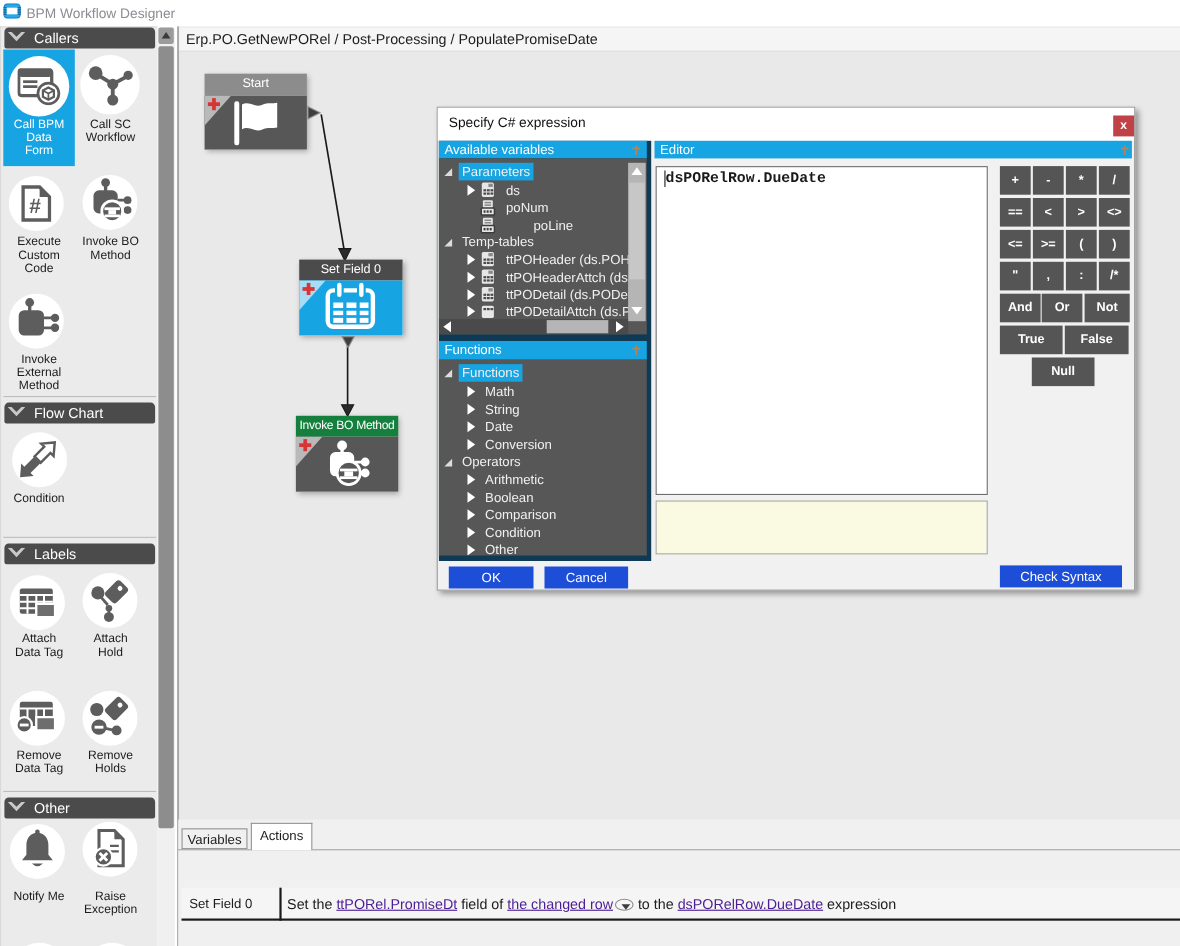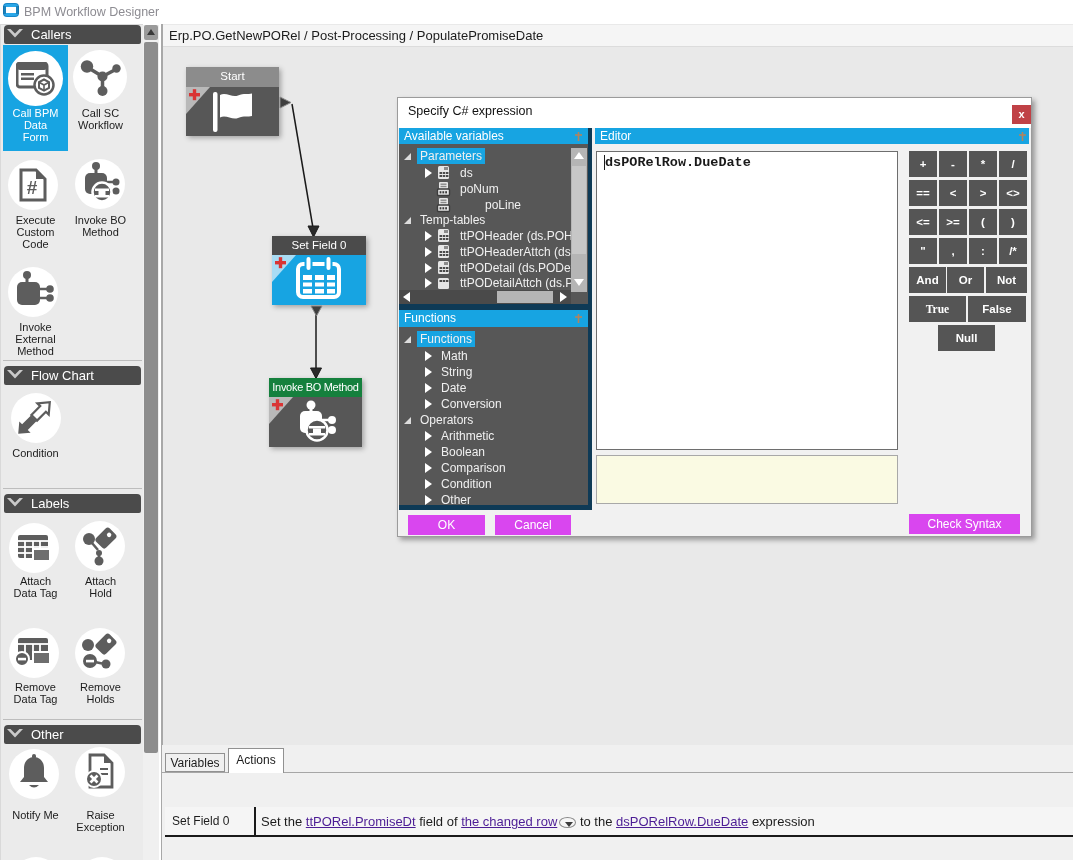--- a/index.html
+++ b/index.html
@@ -44,21 +44,21 @@
 #tbl-row-sep { left:254px; top:807px; width:2px; height:30px; background:#1a1a1a; }
 .alink { color:#4c1d95; text-decoration:underline; }
 #ddbtn { display:inline-block; width:17px; height:11px; background:#f6f6f6; border:1px solid #8a8a8a; border-radius:50%; vertical-align:-2px; margin-left:2px; position:relative; }
 #ddbtn:after { content:""; position:absolute; left:4.5px; top:3.5px; border-left:4px solid transparent; border-right:4px solid transparent; border-top:5px solid #3c3c3c; }
 
 
 #dialog { left:397px; top:97px; width:635px; height:440px; background:#f1f1f1; border:1px solid #9b9b9b; box-shadow:3px 3px 5px rgba(0,0,0,0.35); }
 .dlg { position:absolute; }
 .bluebar { background:#17a4e2; color:#fff; font-size:12px; line-height:17px; padding-left:5px; }
 .panel { background:#575757; }
-.btn { position:absolute; background:#d946ef; color:#fff; text-align:center; font-size:12px; }
+.btn { position:absolute; background:#1d4ed8; color:#fff; text-align:center; font-size:12px; }
 .obtn { position:absolute; background:#555; color:#fff; text-align:center; font-size:11.5px; font-weight:bold; width:28px; height:26px; line-height:26px; }
 .trow { position:relative; height:16px; font-size:12px; color:#f0f0f0; line-height:16px; white-space:nowrap; }
 .exp { position:absolute; width:0; height:0; border-left:7px solid transparent; border-bottom:7px solid #dcdcdc; }
 .col { position:absolute; width:0; height:0; border-top:5px solid transparent; border-bottom:5px solid transparent; border-left:7px solid #fff; }
 </style>
 </head>
 <body>
 <div id="app">
   <div class="ab" id="titlebar">
     <svg class="ab" style="left:3px;top:3px" width="16" height="14" viewBox="0 0 16 14">
@@ -597,21 +597,21 @@
     <div class="obtn" style="left:541px;top:111px;">&gt;=</div>
     <div class="obtn" style="left:571px;top:111px;">(</div>
     <div class="obtn" style="left:601px;top:111px;">)</div>
     <div class="obtn" style="left:511px;top:140px;">"</div>
     <div class="obtn" style="left:541px;top:140px;">,</div>
     <div class="obtn" style="left:571px;top:140px;">:</div>
     <div class="obtn" style="left:601px;top:140px;">/*</div>
     <div class="obtn" style="left:511px;top:169px;width:37px;">And</div>
     <div class="obtn" style="left:549px;top:169px;width:37px;">Or</div>
     <div class="obtn" style="left:588px;top:169px;width:41px;">Not</div>
-    <div class="obtn" style="left:511px;top:198px;width:57px;font-family:Liberation Serif, serif;">True</div>
+    <div class="obtn" style="left:511px;top:198px;width:57px;">True</div>
     <div class="obtn" style="left:570px;top:198px;width:58px;">False</div>
     <div class="obtn" style="left:540px;top:227px;width:57px;">Null</div>
 
     <div class="btn" style="left:10px;top:417px;width:77px;height:20px;line-height:20px;">OK</div>
     <div class="btn" style="left:97px;top:417px;width:76px;height:20px;line-height:20px;">Cancel</div>
     <div class="btn" style="left:511px;top:416px;width:111px;height:20px;line-height:20px;">Check Syntax</div>
   </div>
 </div>
 
 </body></html>

